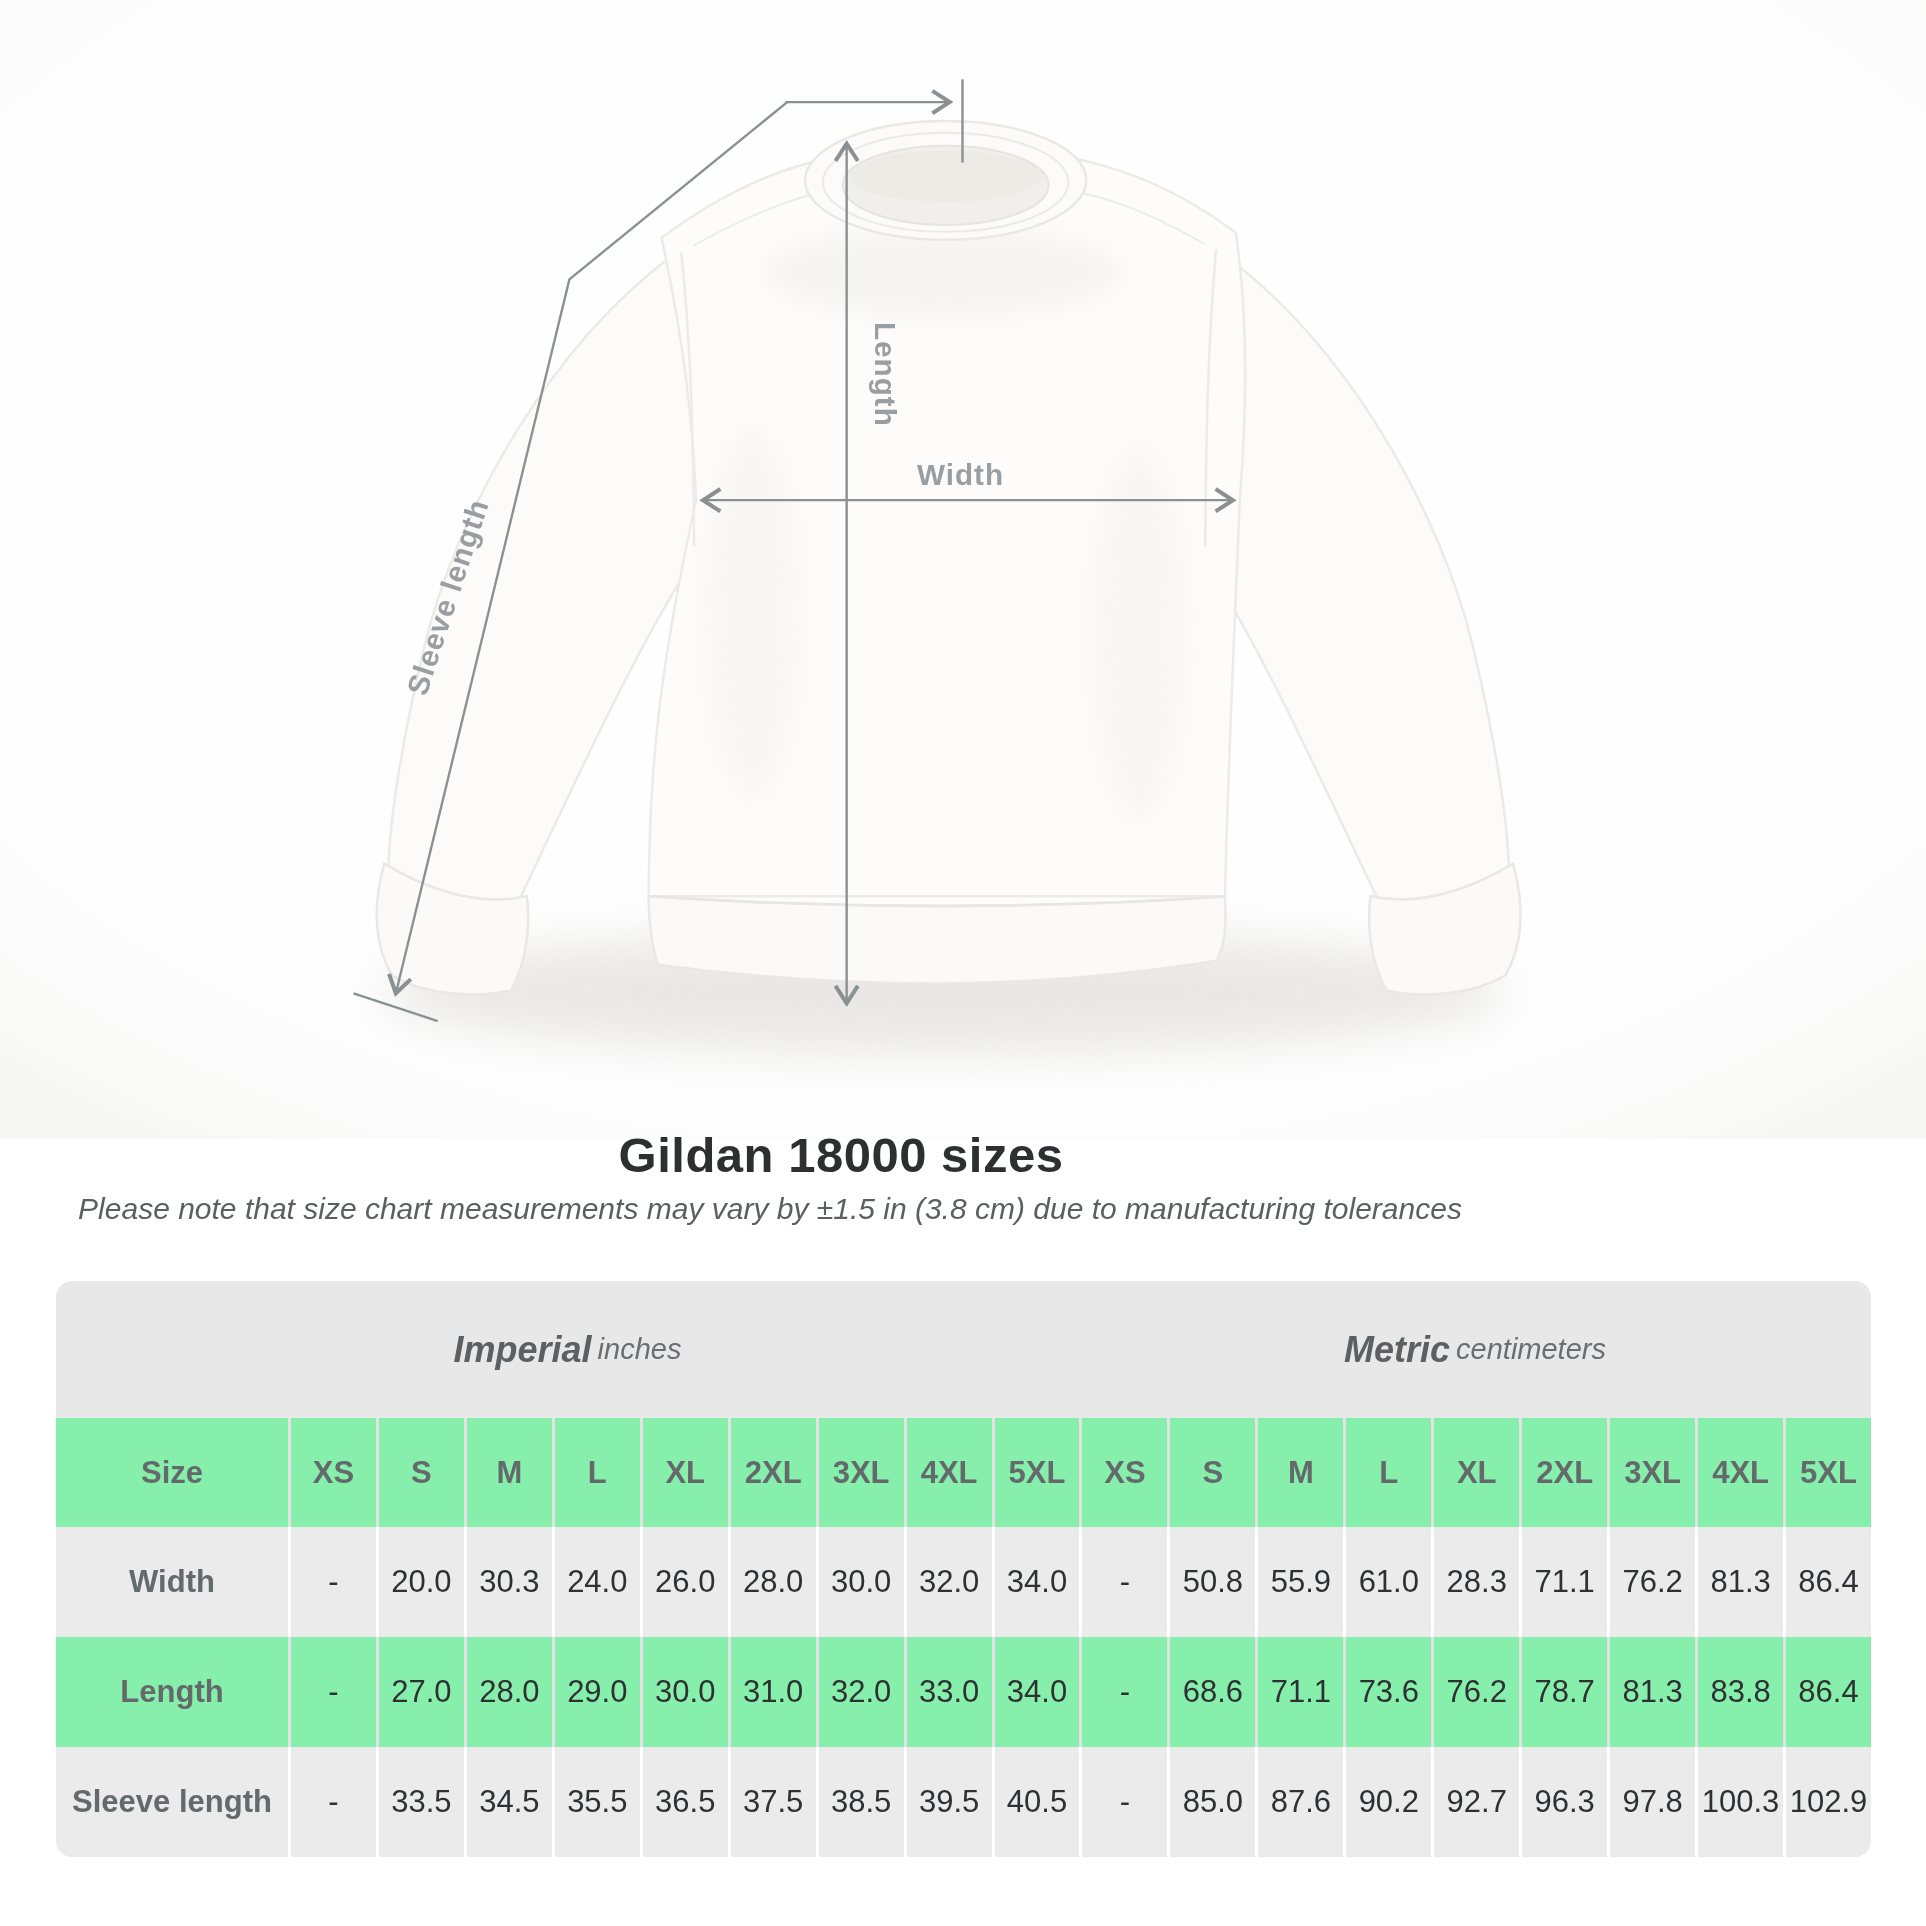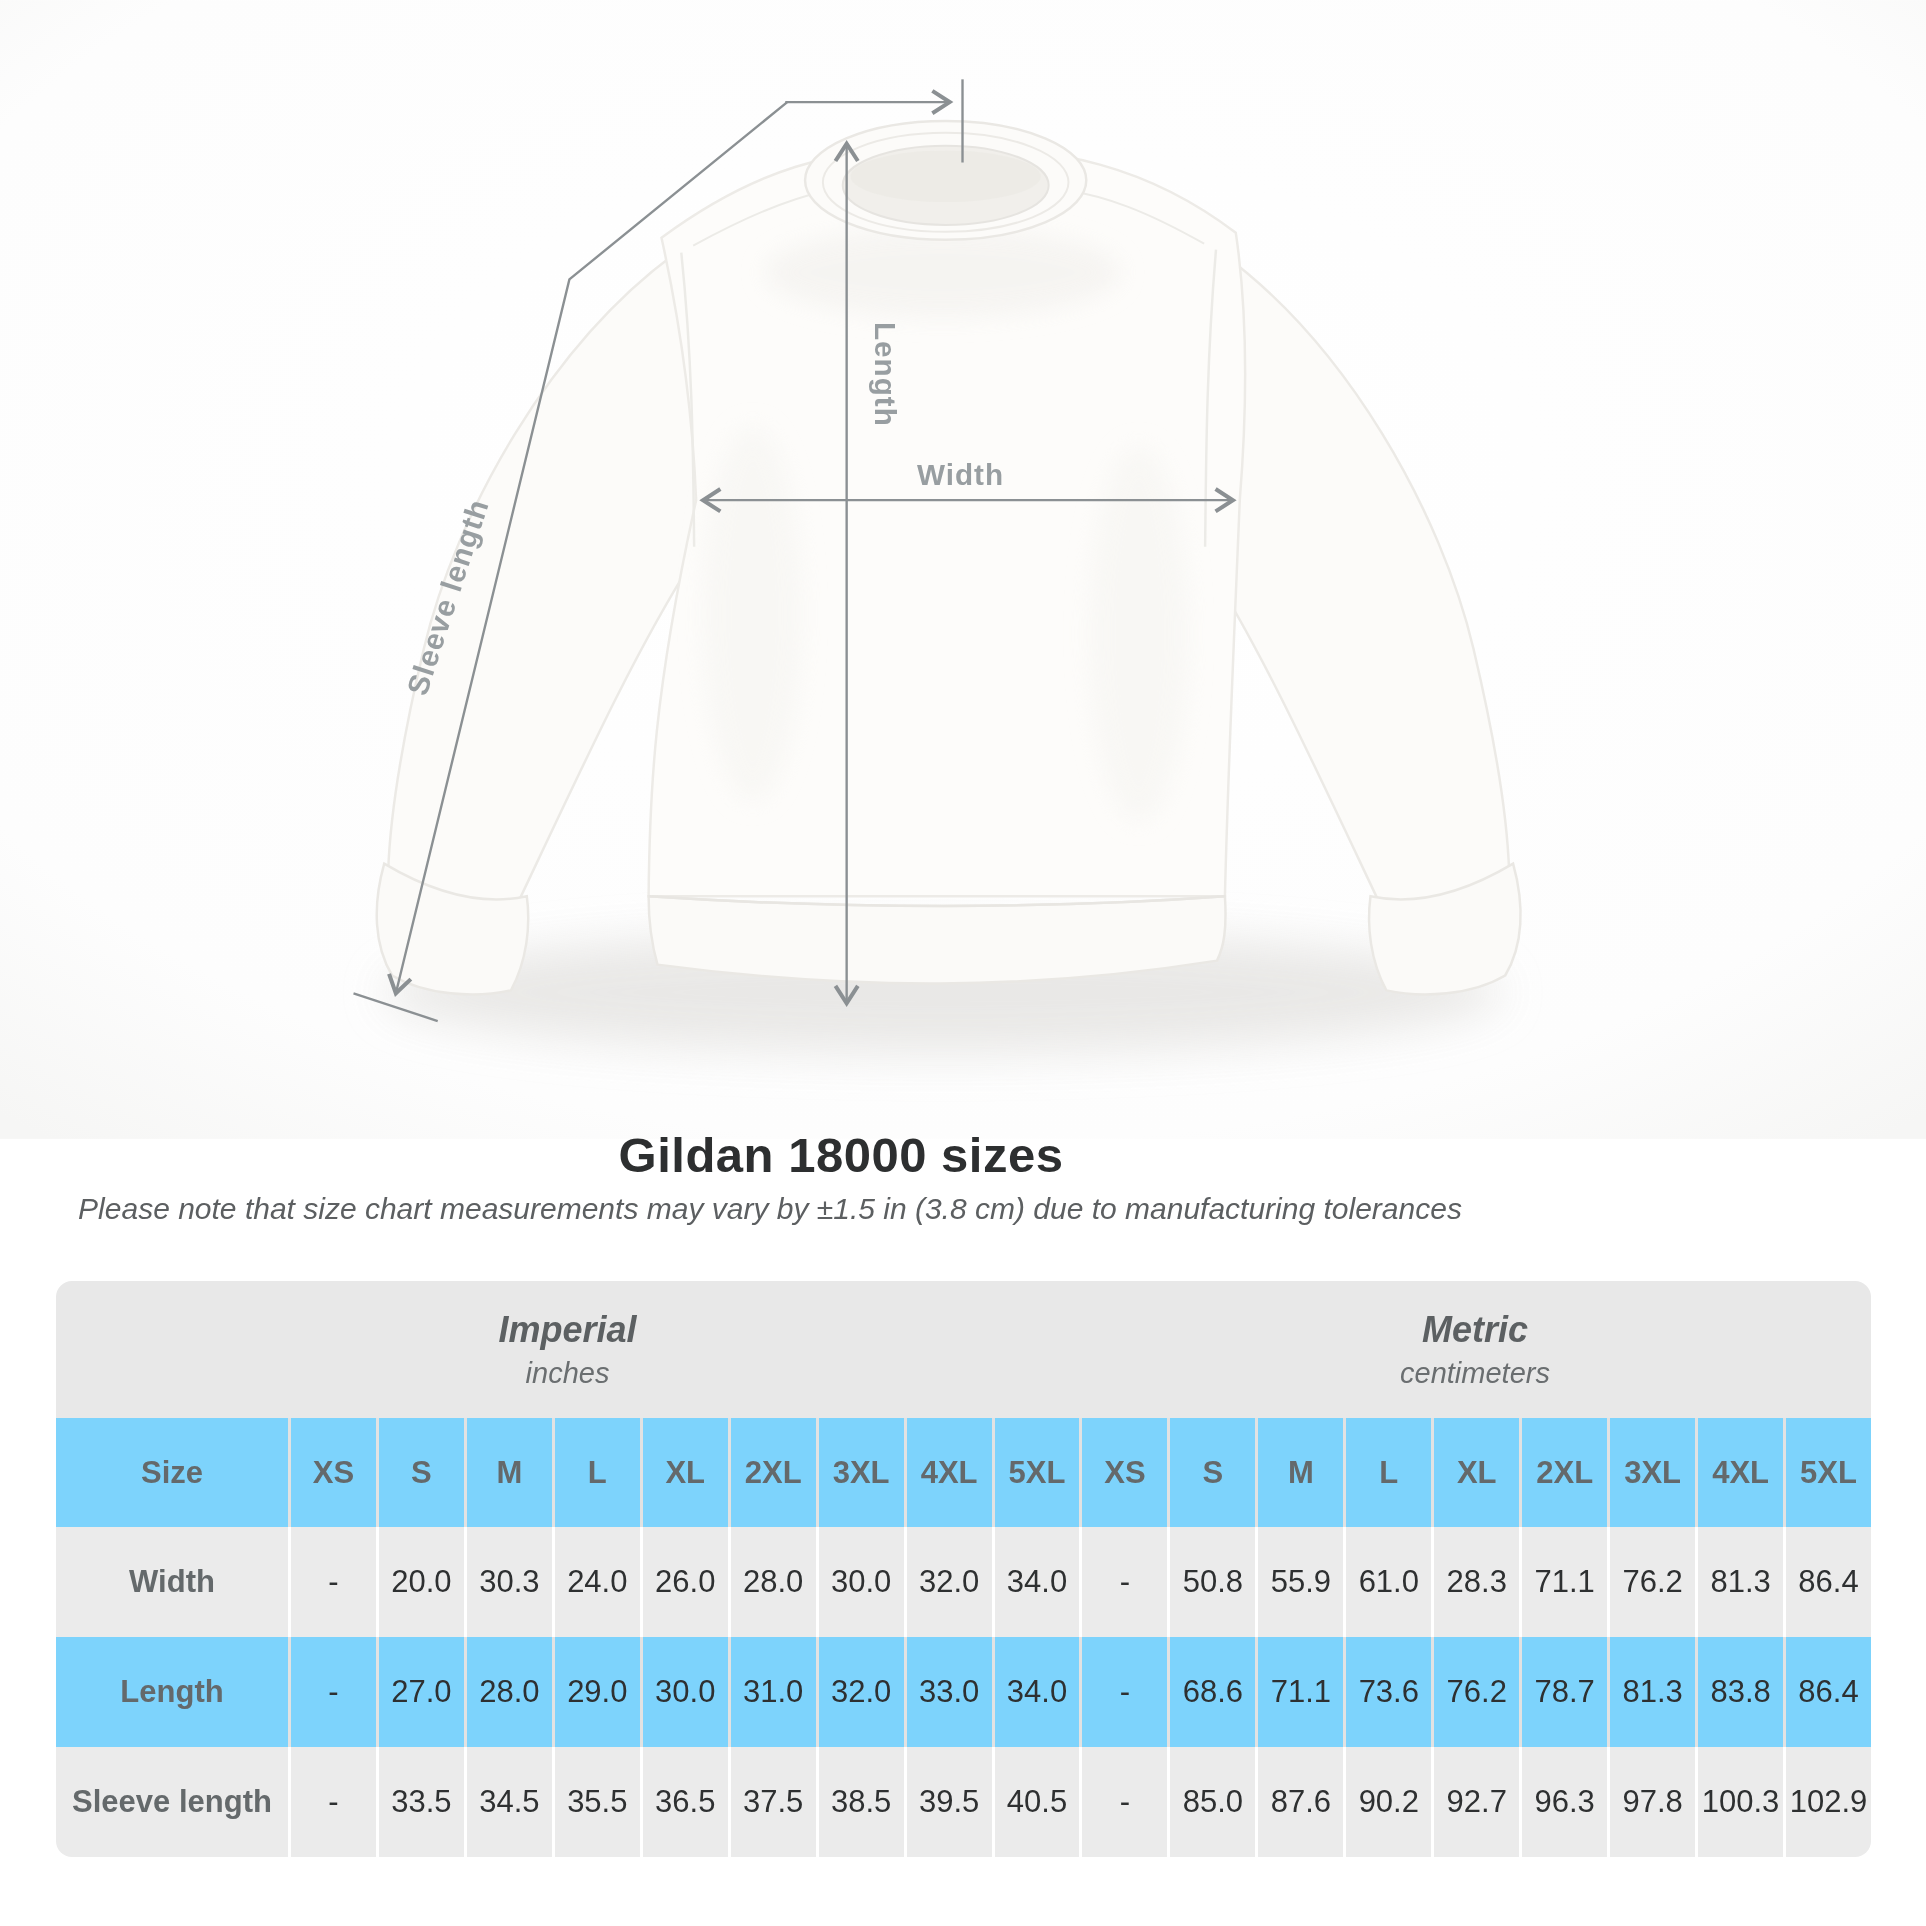--- a/index.html
+++ b/index.html
@@ -24,30 +24,30 @@
   }
 
   
   .tbl{
     position:absolute;left:56px;top:1281px;width:1815px;
   }
   .band{
     height:137px;background:#e8e8e8;border-radius:16px 16px 0 0;
     display:grid;grid-template-columns:1023px 1fr;
   }
-  .band .sect{display:flex;flex-direction:column;align-items:center;justify-content:center;gap:6px;}
+  .band .sect{display:flex;align-items:center;justify-content:center;gap:6px;}
   .sect .sect-name{font-size:36px;font-weight:bold;font-style:italic;color:#5c6062;}
   .sect .sect-unit{font-size:29px;font-style:italic;color:#6a6e70;}
 
   .trow{
     display:grid;grid-template-columns:232px repeat(18,1fr);
     height:110px;background:#fff;
   }
   .trow.size-row{height:109px;}
-  .row-white{--divider:#e2e2e2;background:#7dd3fc;}
+  .row-white{--divider:#e2e2e2;background:#86efac;}
   .row-gray{--divider:#ffffff;background:#ebebeb;}
   .trow:last-child{border-radius:0 0 16px 16px;}
   .cell{
     display:flex;align-items:center;justify-content:center;
     font-size:31px;color:#2e3031;
   }
   .cell + .cell{border-left:3px solid var(--divider);}
   .cell.lab{font-weight:bold;color:#64696b;}
   .cell.szh{font-weight:bold;color:#64696b;text-align:right;}
 

